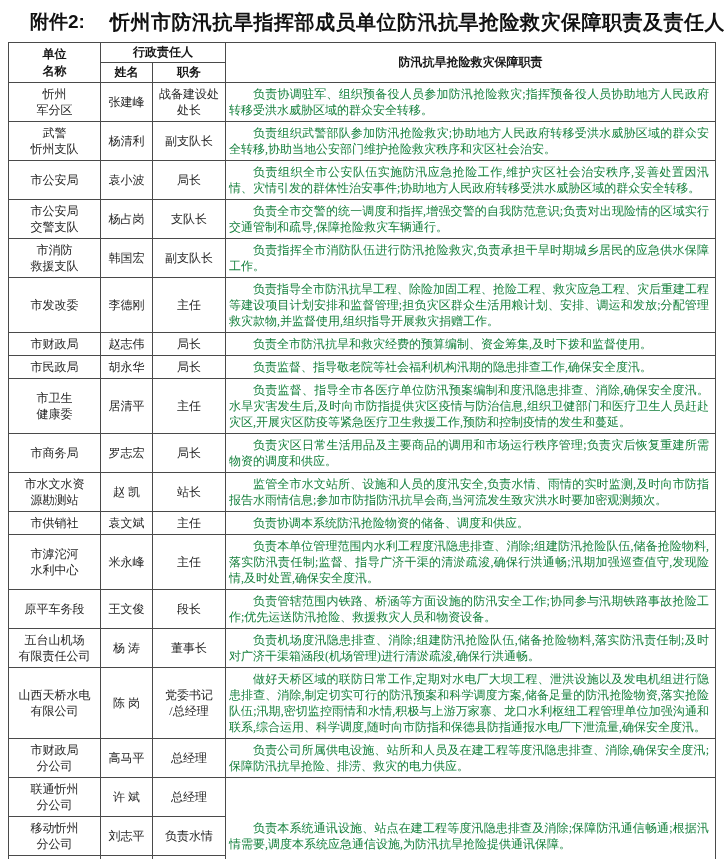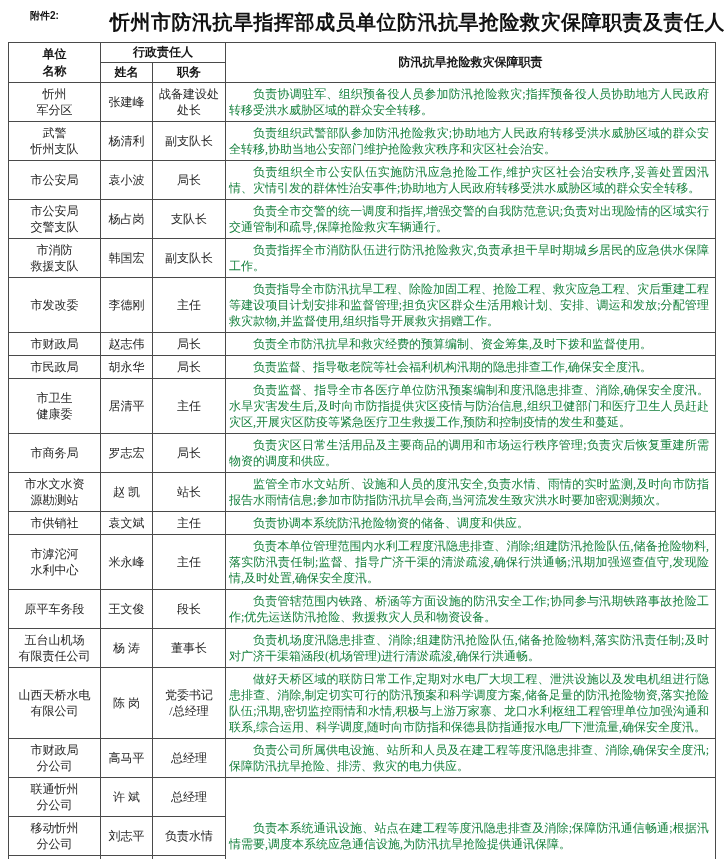--- a/index.html
+++ b/index.html
@@ -6,21 +6,21 @@
   body {
     width: 724px; height: 859px; overflow: hidden;
     font-family: "Liberation Serif", "DejaVu Serif", serif;
     color: #1f1f1f;
     -webkit-font-smoothing: antialiased;
   }
   .doc-header { position: relative; height: 28px; padding-top: 9px; }
   .attachment-label {
     position: absolute; left: 30px; top: 9px;
     font-family: "Liberation Sans", "DejaVu Sans", sans-serif;
-    font-weight: bold; font-size: 10px; color: #111;
+    font-weight: bold; font-size: 19px; color: #111;
   }
   .doc-title {
     position: absolute; left: 110px; right: 14px; top: 9px;
     text-align: center;
     font-family: "Liberation Sans", "DejaVu Sans", sans-serif;
     font-weight: bold; font-size: 20px; color: #111;
     letter-spacing: 0.5px; white-space: nowrap;
   }
   table.resp {
     border-collapse: collapse; table-layout: fixed;

